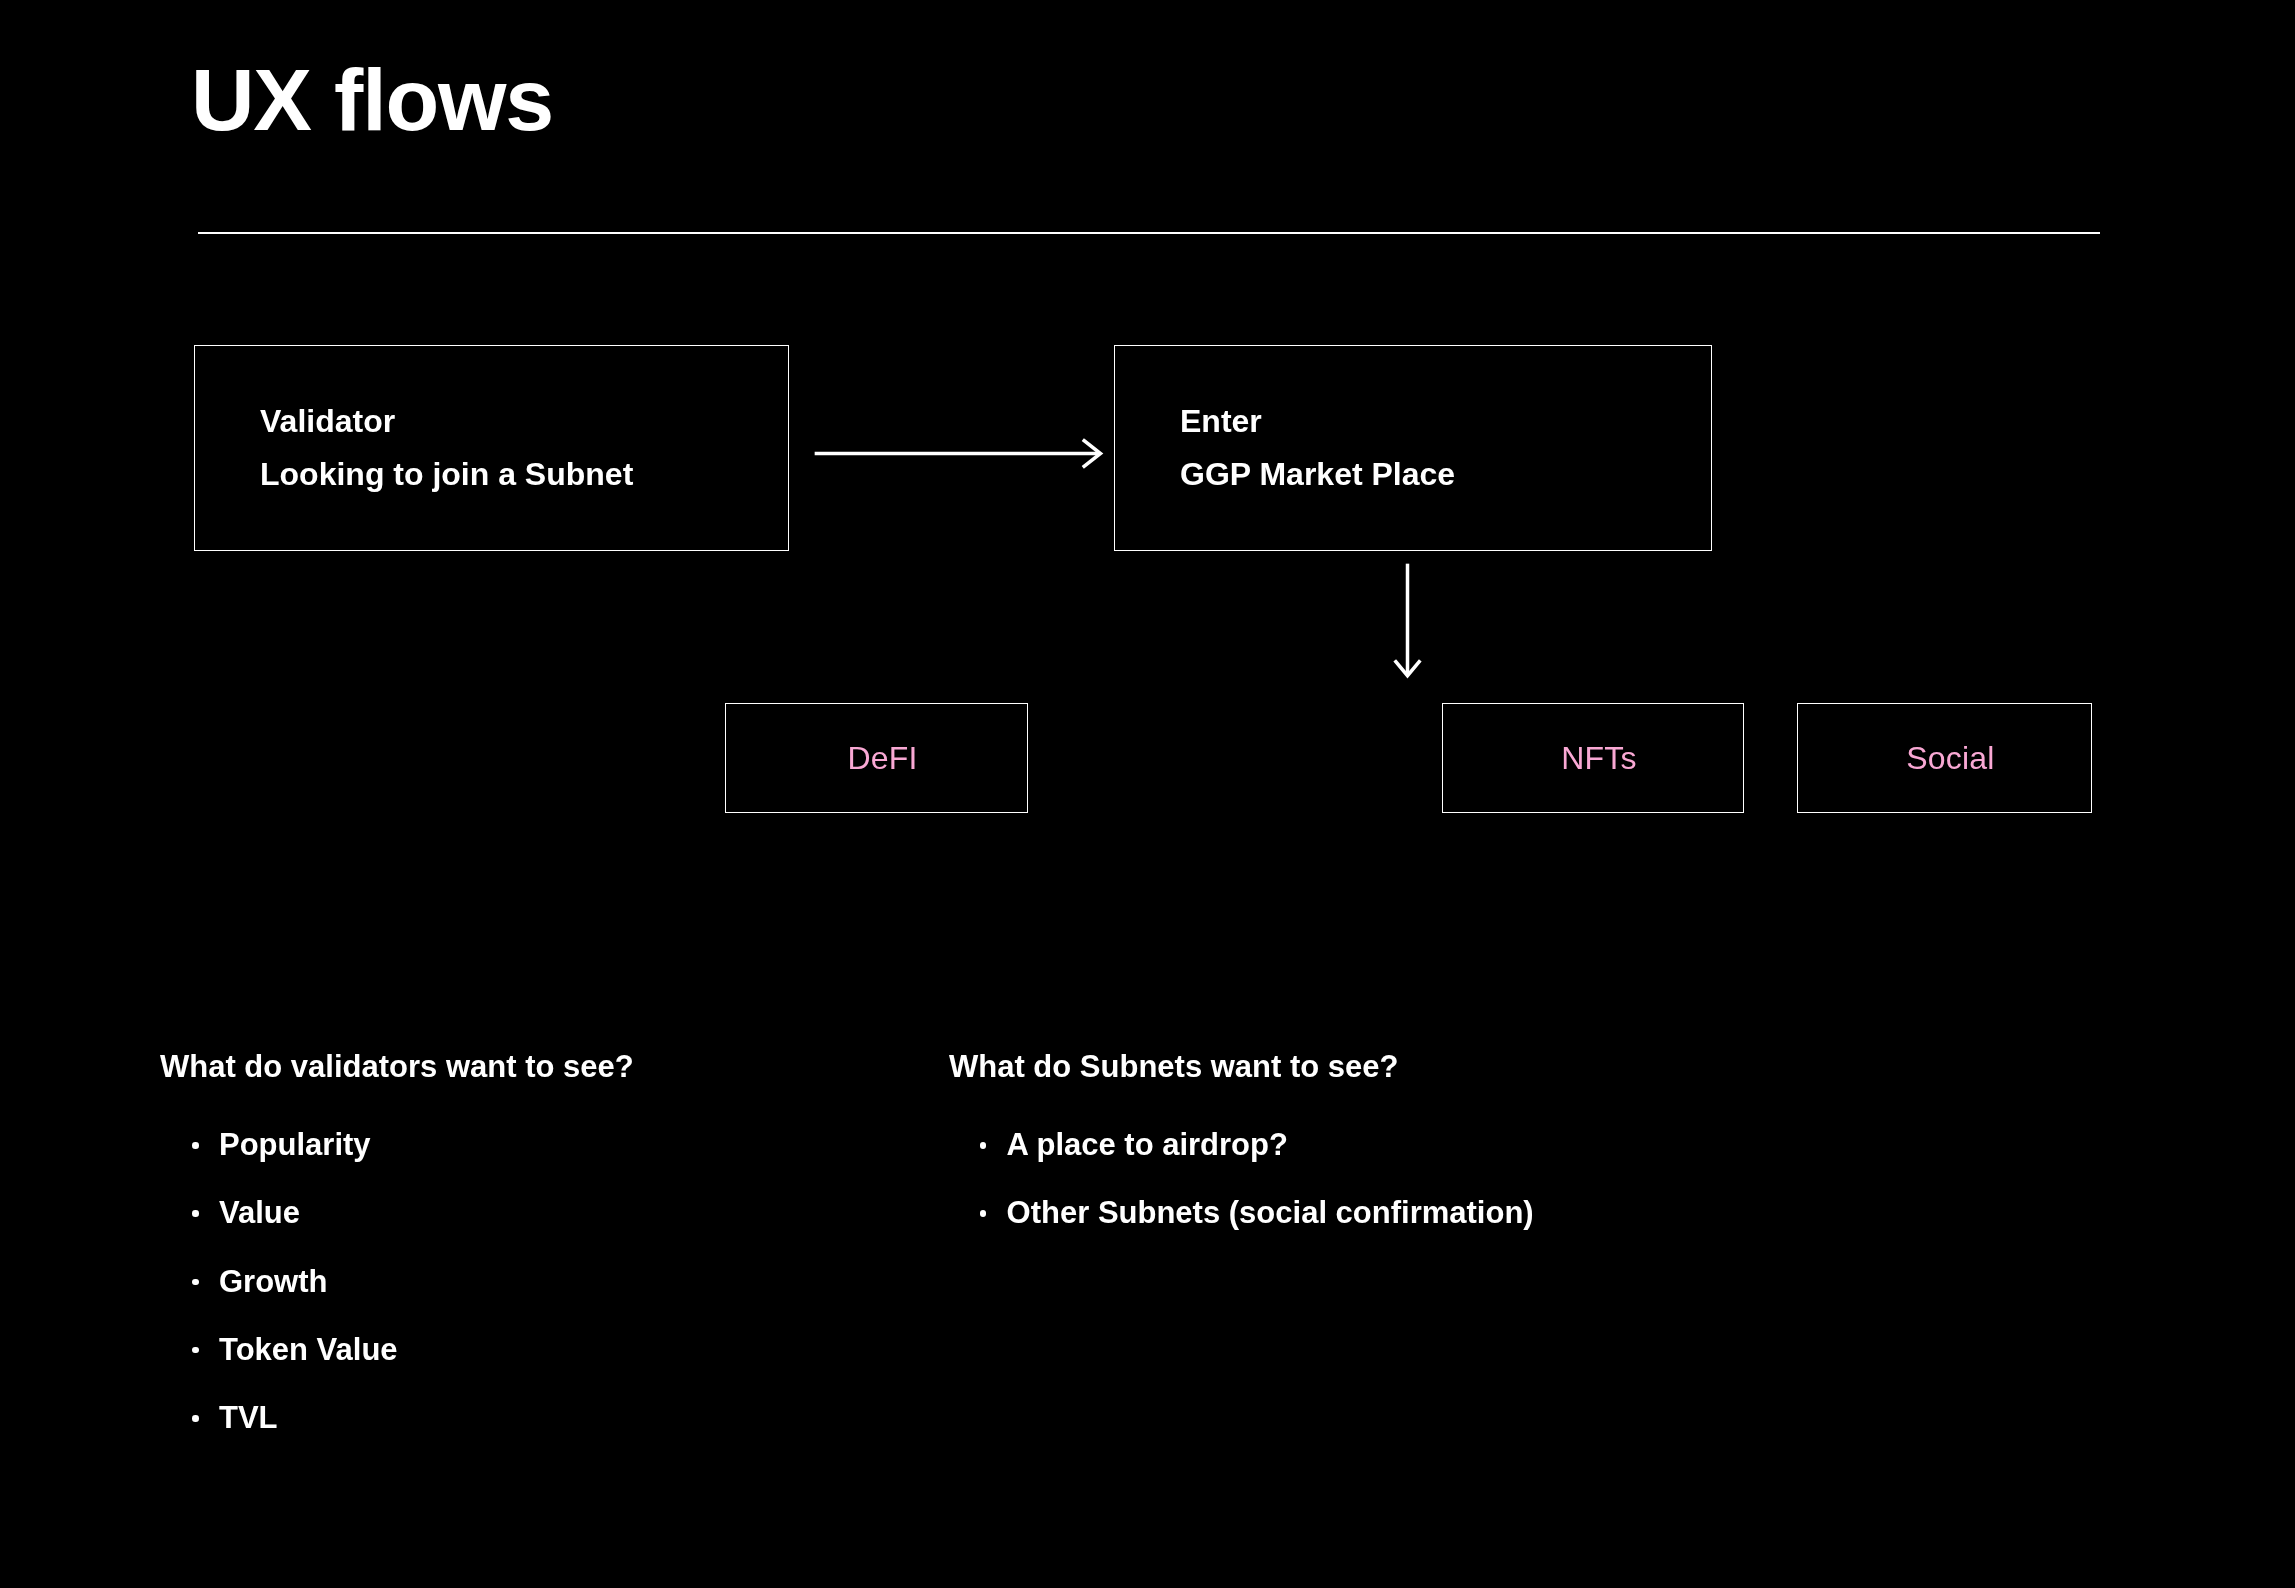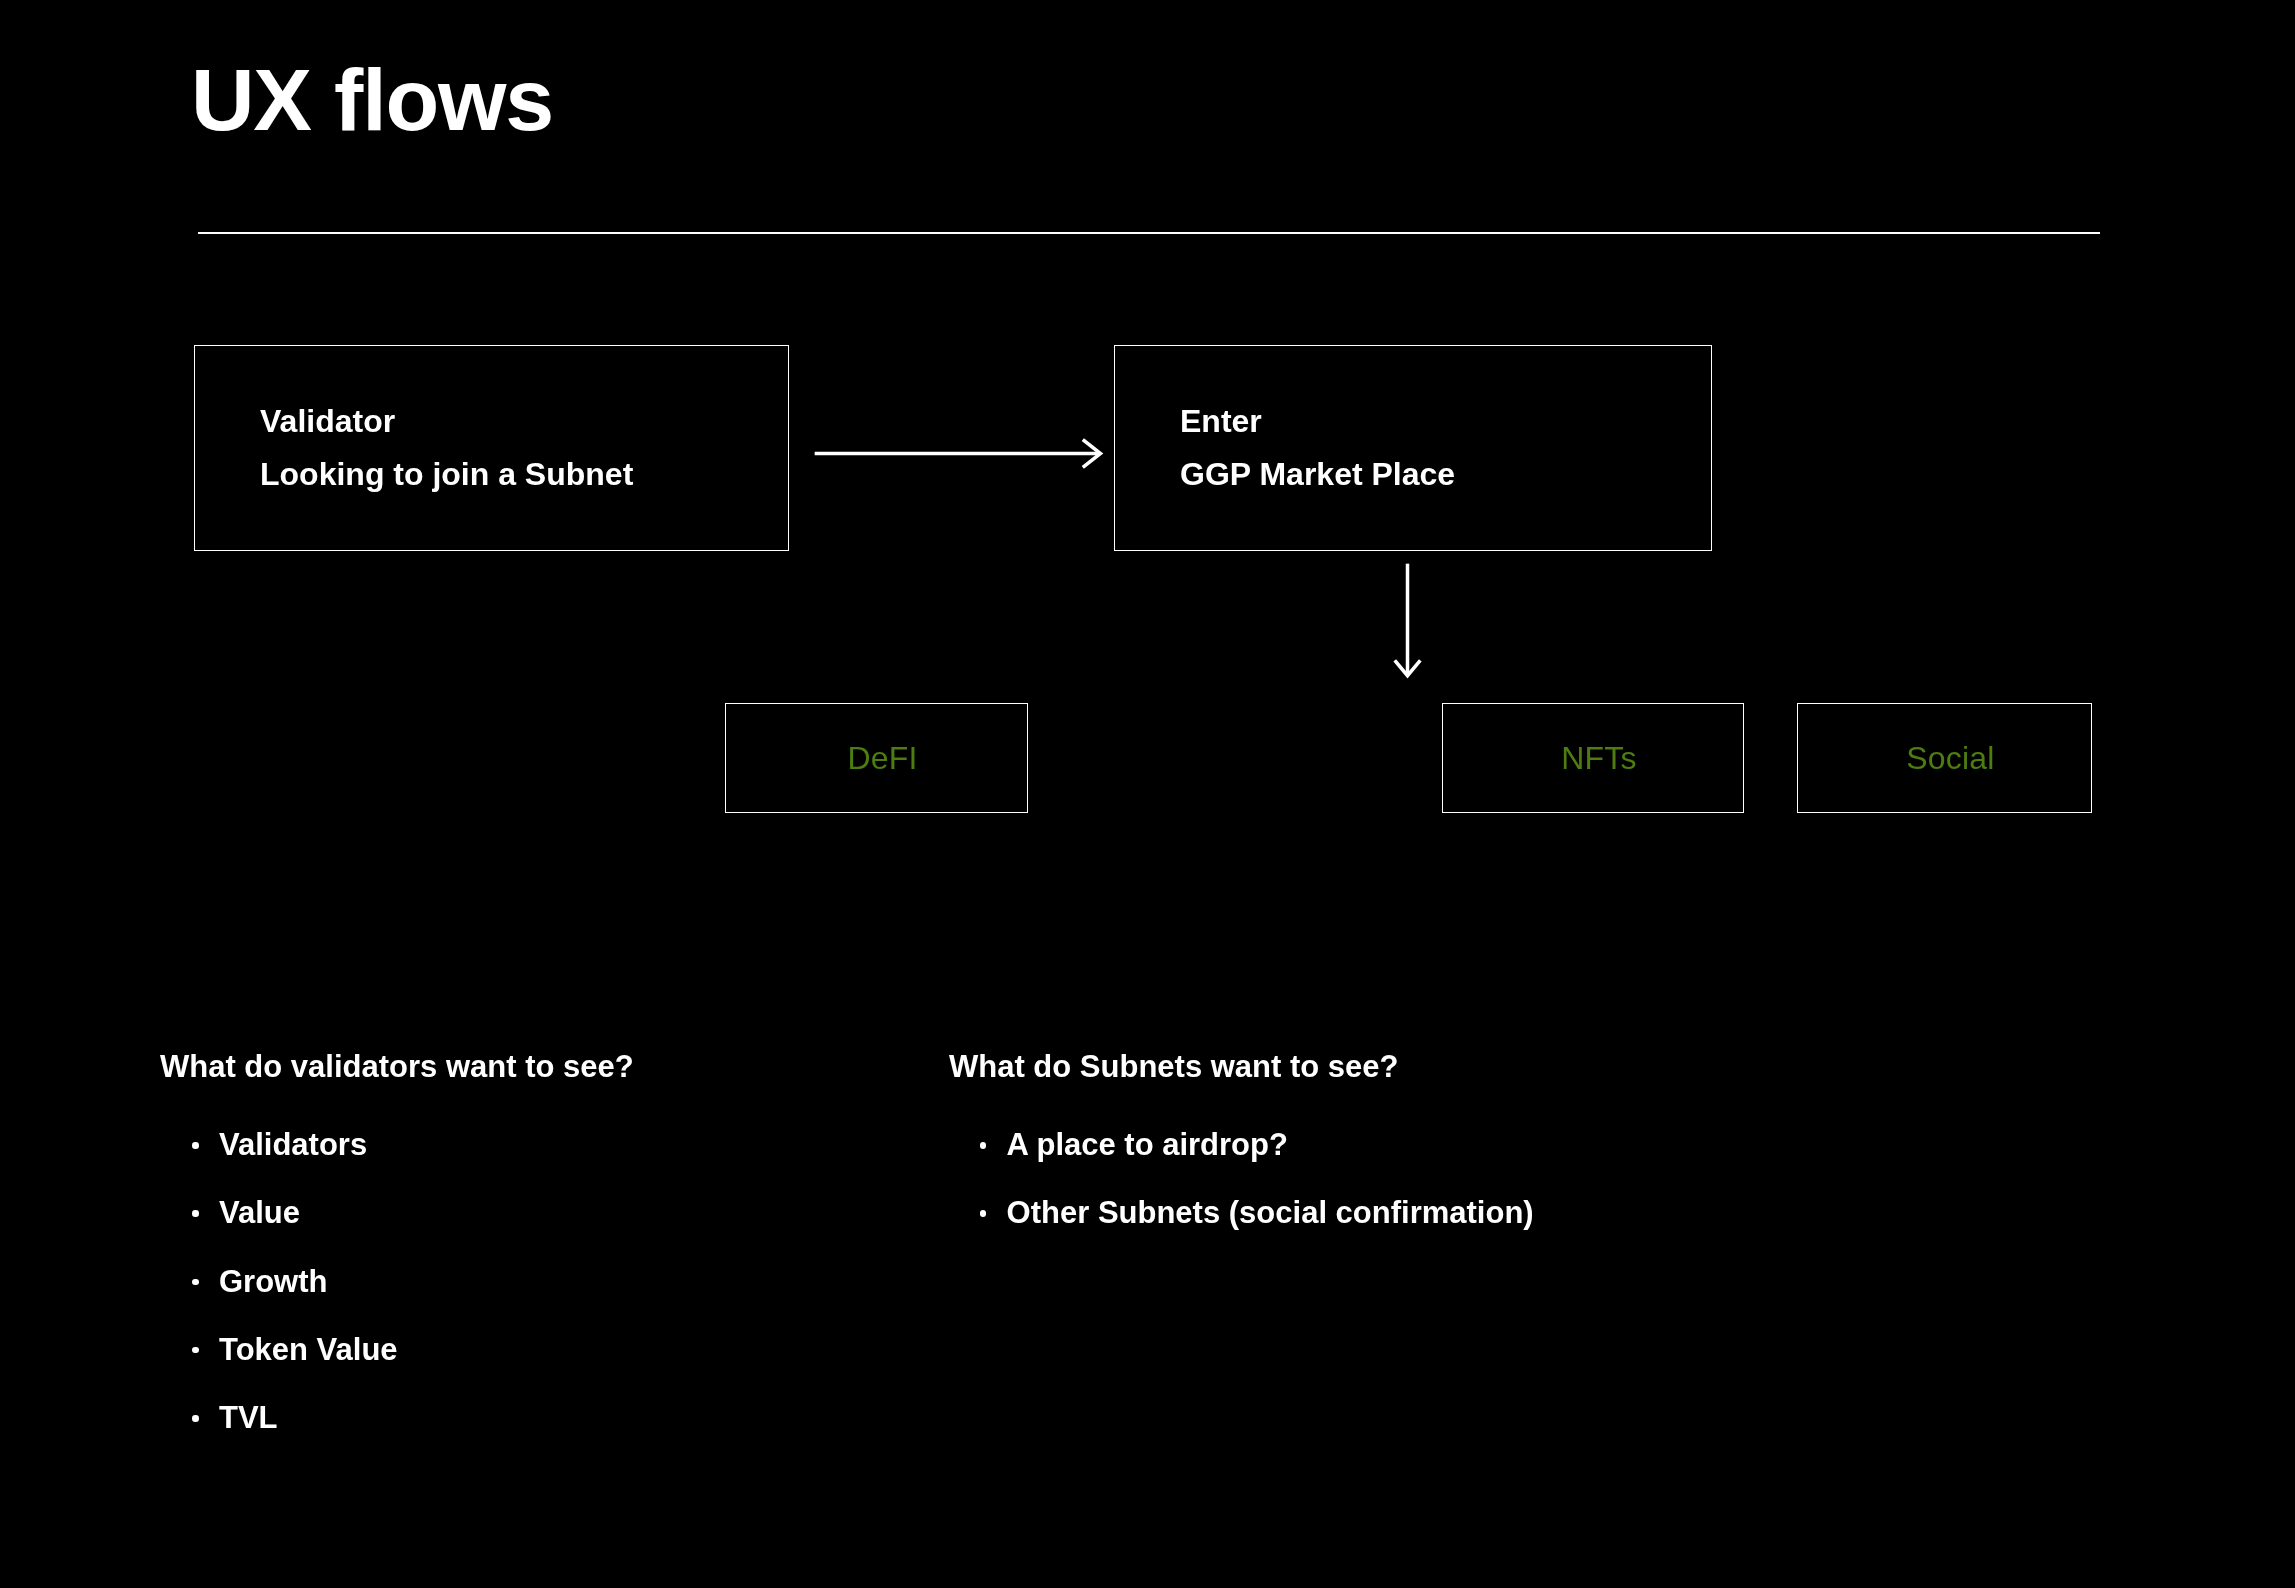--- a/index.html
+++ b/index.html
@@ -108,21 +108,21 @@
     display: flex;
     align-items: center;
     justify-content: center;
     background: #000000;
   }
 
   .cat-label {
     font-size: 32px;
     font-weight: 500;
     letter-spacing: 0.2px;
-    color: #4d7c0f;
+    color: #f9a8d4;
     margin-left: 12px;
   }
 
   #cat-0 { left: 725px; width: 303px; }
   #cat-1 { left: 1082px; width: 302px; }
   #cat-2 { left: 1442px; width: 302px; }
   #cat-3 { left: 1797px; width: 295px; }
 
   
   .q-col {
@@ -216,21 +216,21 @@
 
   <div class="cat-box" id="cat-3">
     <span class="cat-label">Social</span>
   </div>
 
   <div class="q-col" id="q-col-left">
     <div class="q-heading">What do validators want to see?</div>
     <ul class="bullet-list">
       <li class="bullet-item">
         <span class="dot"></span>
-        <span>Validators</span>
+        <span>Popularity</span>
       </li>
       <li class="bullet-item">
         <span class="dot"></span>
         <span>Value</span>
       </li>
       <li class="bullet-item">
         <span class="dot"></span>
         <span>Growth</span>
       </li>
       <li class="bullet-item">

